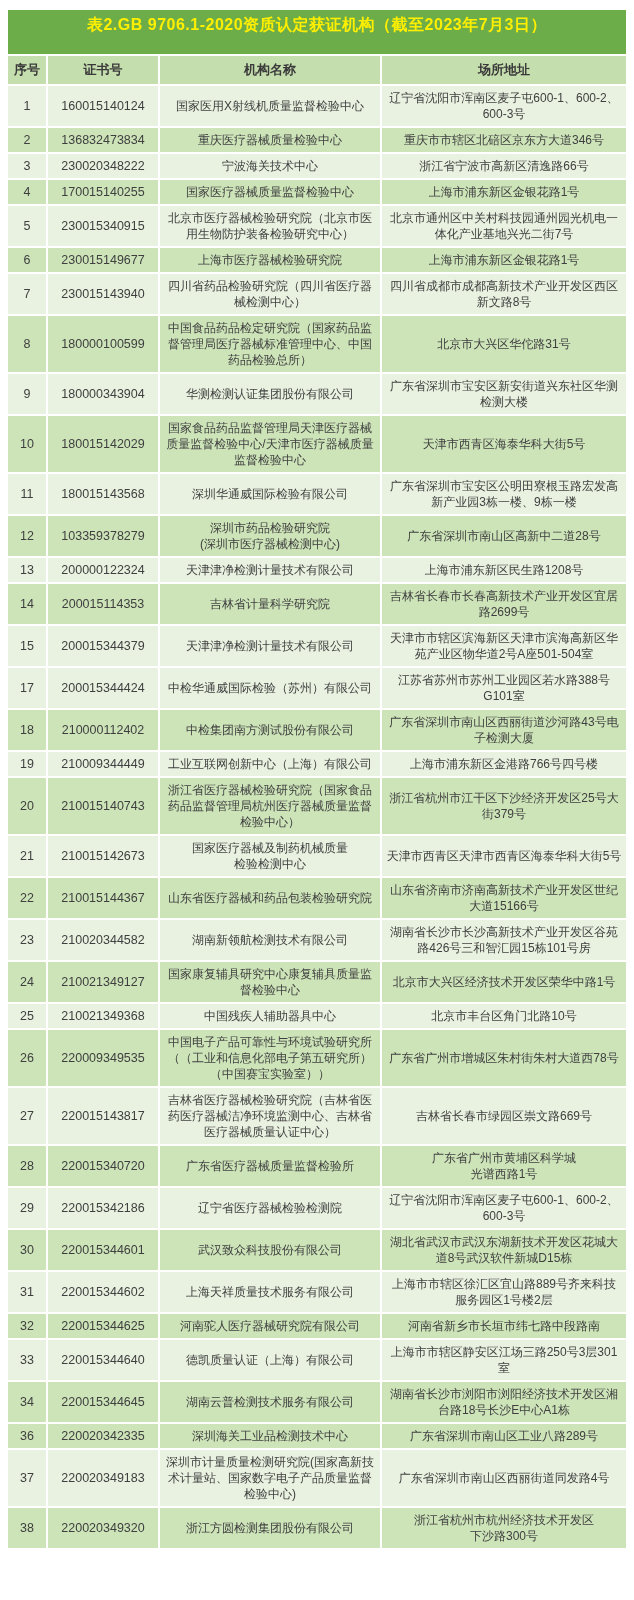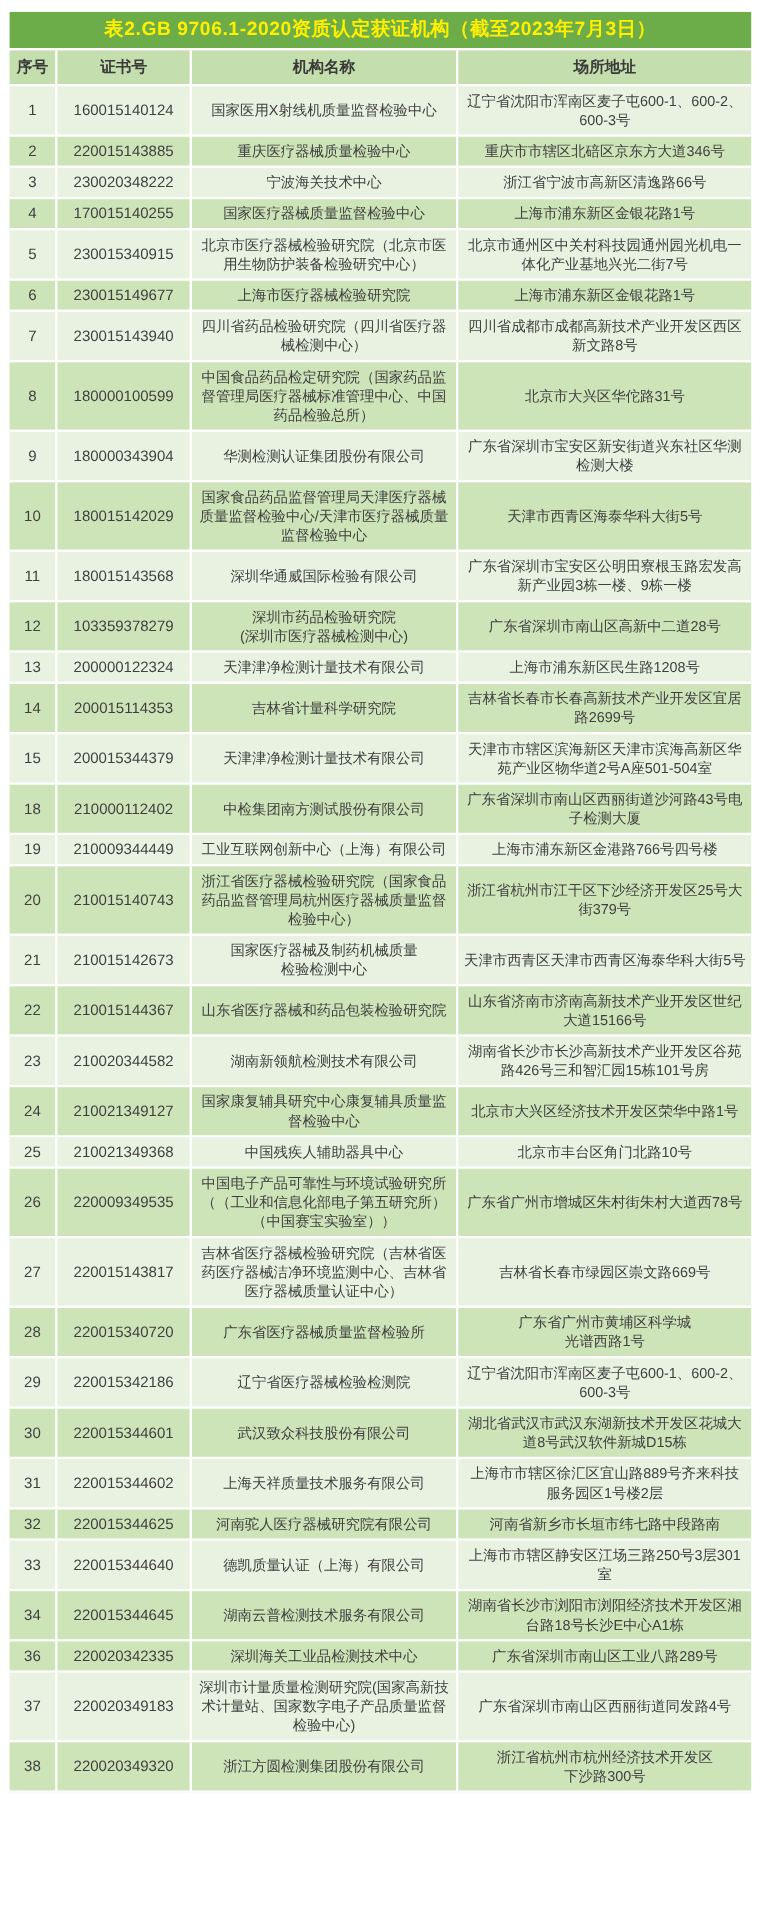--- a/index.html
+++ b/index.html
@@ -10,21 +10,21 @@
     -webkit-font-smoothing:antialiased;
   }
   .page{padding:10px 8px 24px 8px;}
   .title-bar{
     background:var(--green-dark);
     color:var(--title-text);
     font-size:16px;
     font-weight:bold;
     text-align:center;
     line-height:30px;
-    height:30px;
+    height:44px;
     letter-spacing:.5px;
     margin-bottom:2px;
   }
   table{
     width:618px;
     border-collapse:separate;
     border-spacing:0;
     table-layout:fixed;
   }
   col.c-no{width:40px;}
@@ -78,21 +78,21 @@
     </thead>
     <tbody data-name="table-body">
         <tr data-name="table-row" class="odd">
           <td data-name="cell-no">1</td>
           <td data-name="cell-cert">160015140124</td>
           <td data-name="cell-name">国家医用X射线机质量监督检验中心</td>
           <td data-name="cell-addr">辽宁省沈阳市浑南区麦子屯600-1、600-2、600-3号</td>
         </tr>
         <tr data-name="table-row" class="even">
           <td data-name="cell-no">2</td>
-          <td data-name="cell-cert">220015143885</td>
+          <td data-name="cell-cert">136832473834</td>
           <td data-name="cell-name">重庆医疗器械质量检验中心</td>
           <td data-name="cell-addr">重庆市市辖区北碚区京东方大道346号</td>
         </tr>
         <tr data-name="table-row" class="odd">
           <td data-name="cell-no">3</td>
           <td data-name="cell-cert">230020348222</td>
           <td data-name="cell-name">宁波海关技术中心</td>
           <td data-name="cell-addr">浙江省宁波市高新区清逸路66号</td>
         </tr>
         <tr data-name="table-row" class="even">
@@ -161,20 +161,26 @@
           <td data-name="cell-cert">200015114353</td>
           <td data-name="cell-name">吉林省计量科学研究院</td>
           <td data-name="cell-addr">吉林省长春市长春高新技术产业开发区宜居路2699号</td>
         </tr>
         <tr data-name="table-row" class="odd">
           <td data-name="cell-no">15</td>
           <td data-name="cell-cert">200015344379</td>
           <td data-name="cell-name">天津津净检测计量技术有限公司</td>
           <td data-name="cell-addr">天津市市辖区滨海新区天津市滨海高新区华苑产业区物华道2号A座501-504室</td>
         </tr>
+        <tr data-name="table-row" class="odd">
+          <td data-name="cell-no">17</td>
+          <td data-name="cell-cert">200015344424</td>
+          <td data-name="cell-name">中检华通威国际检验（苏州）有限公司</td>
+          <td data-name="cell-addr">江苏省苏州市苏州工业园区若水路388号G101室</td>
+        </tr>
         <tr data-name="table-row" class="even">
           <td data-name="cell-no">18</td>
           <td data-name="cell-cert">210000112402</td>
           <td data-name="cell-name">中检集团南方测试股份有限公司</td>
           <td data-name="cell-addr">广东省深圳市南山区西丽街道沙河路43号电子检测大厦</td>
         </tr>
         <tr data-name="table-row" class="odd">
           <td data-name="cell-no">19</td>
           <td data-name="cell-cert">210009344449</td>
           <td data-name="cell-name">工业互联网创新中心（上海）有限公司</td>

